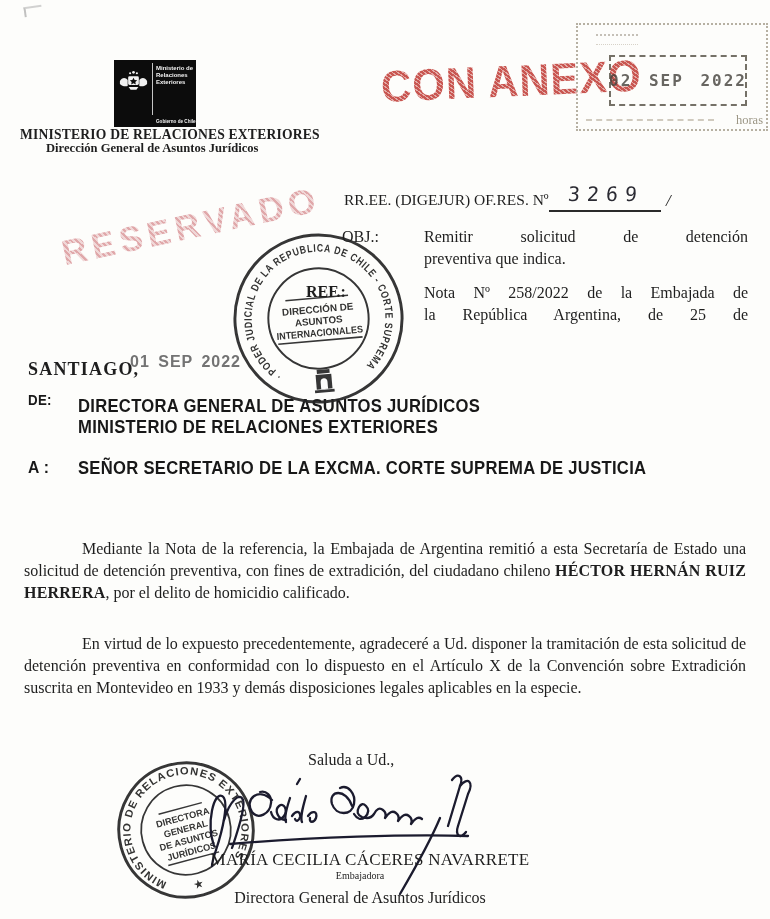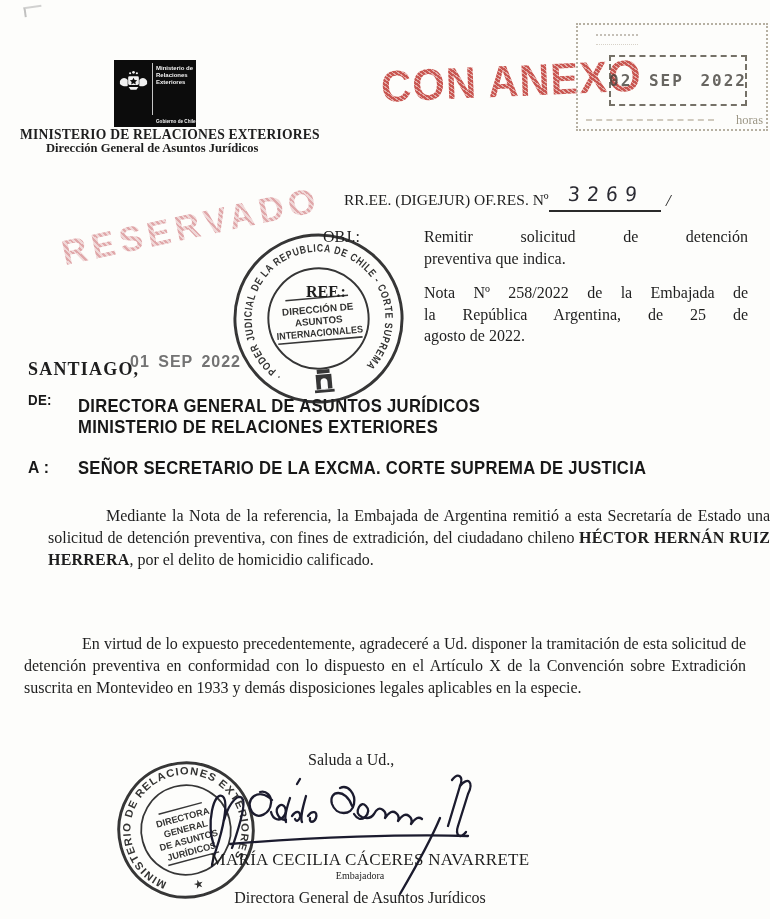--- a/index.html
+++ b/index.html
@@ -62,42 +62,42 @@
      font-family:"DejaVu Sans Mono", monospace; font-size:20px; letter-spacing:7px;
      color:#2b2b33; transform:skewX(-4deg); white-space:nowrap;}
   .ref-slash{left:666px; top:191px; font-size:17px; font-style:italic;}
 
   
   .judicial-seal{left:230px; top:230px; width:177px; height:177px; transform:rotate(-5deg); opacity:.92; z-index:1;}
   .ministry-seal{left:113px; top:757px; width:146px; height:146px; transform:rotate(-15deg); opacity:.92; z-index:1;}
   svg text{font-family:"Liberation Sans", sans-serif;}
 
   
-  .obj-label{left:323px; top:228px; font-size:16px; z-index:2;}
+  .obj-label{left:342px; top:228px; font-size:16px; z-index:2;}
   .obj-text{left:424px; top:226px; width:324px; font-size:16px; line-height:21.5px; z-index:2;}
   .obj-text .just{text-align:justify; text-align-last:justify;}
   .ref-label2{left:306px; top:283px; font-size:16px; font-weight:700; z-index:2;}
   .ref-text{left:424px; top:282px; width:324px; font-size:16px; line-height:21.5px; z-index:2;}
   .ref-text .just{text-align:justify; text-align-last:justify;}
 
   
   .city{left:28px; top:359px; font-size:18px; font-weight:700; letter-spacing:1.2px;}
   .date-stamp{left:130px; top:353px; font-family:"Liberation Sans", sans-serif; font-weight:700;
      font-size:16px; letter-spacing:1px; word-spacing:3px; color:#737373; white-space:nowrap;}
 
   
   .from-label{left:28px; top:392px; font-size:14px;}
   .from-line1{left:78px; top:396px; font-size:17.5px;}
   .from-line2{left:78px; top:417px; font-size:17.5px;}
   .to-label{left:28px; top:458px; font-size:16.5px;}
   .to-line{left:78px; top:458px; font-size:17.5px;}
 
   
   .para{left:24px; width:722px; font-size:16px; line-height:21.8px; text-align:justify; text-indent:58px;}
-  .p1{top:505px;margin-left:24px;} .p2{top:592px;} .p3{top:633px;}
+  .p1{top:538px;} .p2{top:592px;} .p3{top:633px;}
   .para b{letter-spacing:.2px;}
 
   
   .salutation{left:308px; top:751px; font-size:16px;}
   .signature{left:200px; top:770px; width:280px; height:130px; overflow:visible; z-index:3;}
   .signer-name{left:175px; top:850px; width:390px; text-align:center; font-size:17px; letter-spacing:.3px; z-index:4;}
   .signer-title1{left:165px; top:870px; width:390px; text-align:center; font-size:10px; z-index:4;}
   .signer-title2{left:165px; top:889px; width:390px; text-align:center; font-size:16px; z-index:4;}
 </style>
 </head>
@@ -169,21 +169,20 @@
 
   <div class="abs obj-label">OBJ.:</div>
   <div class="abs obj-text">
     <div class="just">Remitir solicitud de detención</div>
     <div>preventiva que indica.</div>
   </div>
   <div class="abs ref-label2">REF.:</div>
   <div class="abs ref-text">
     <div class="just">Nota Nº 258/2022 de la Embajada de</div>
     <div class="just">la República Argentina, de 25 de</div>
-    <div>agosto de 2022.</div>
   </div>
 
   <div class="abs city">SANTIAGO,</div>
   <div class="abs date-stamp">01 SEP 2022</div>
 
   <div class="abs from-label"><span class="cond">DE:</span></div>
   <div class="abs from-line1"><span class="cond">DIRECTORA GENERAL DE ASUNTOS JURÍDICOS</span></div>
   <div class="abs from-line2"><span class="cond">MINISTERIO DE RELACIONES EXTERIORES</span></div>
   <div class="abs to-label"><span class="cond">A :</span></div>
   <div class="abs to-line"><span class="cond">SEÑOR SECRETARIO DE LA EXCMA. CORTE SUPREMA DE JUSTICIA</span></div>

